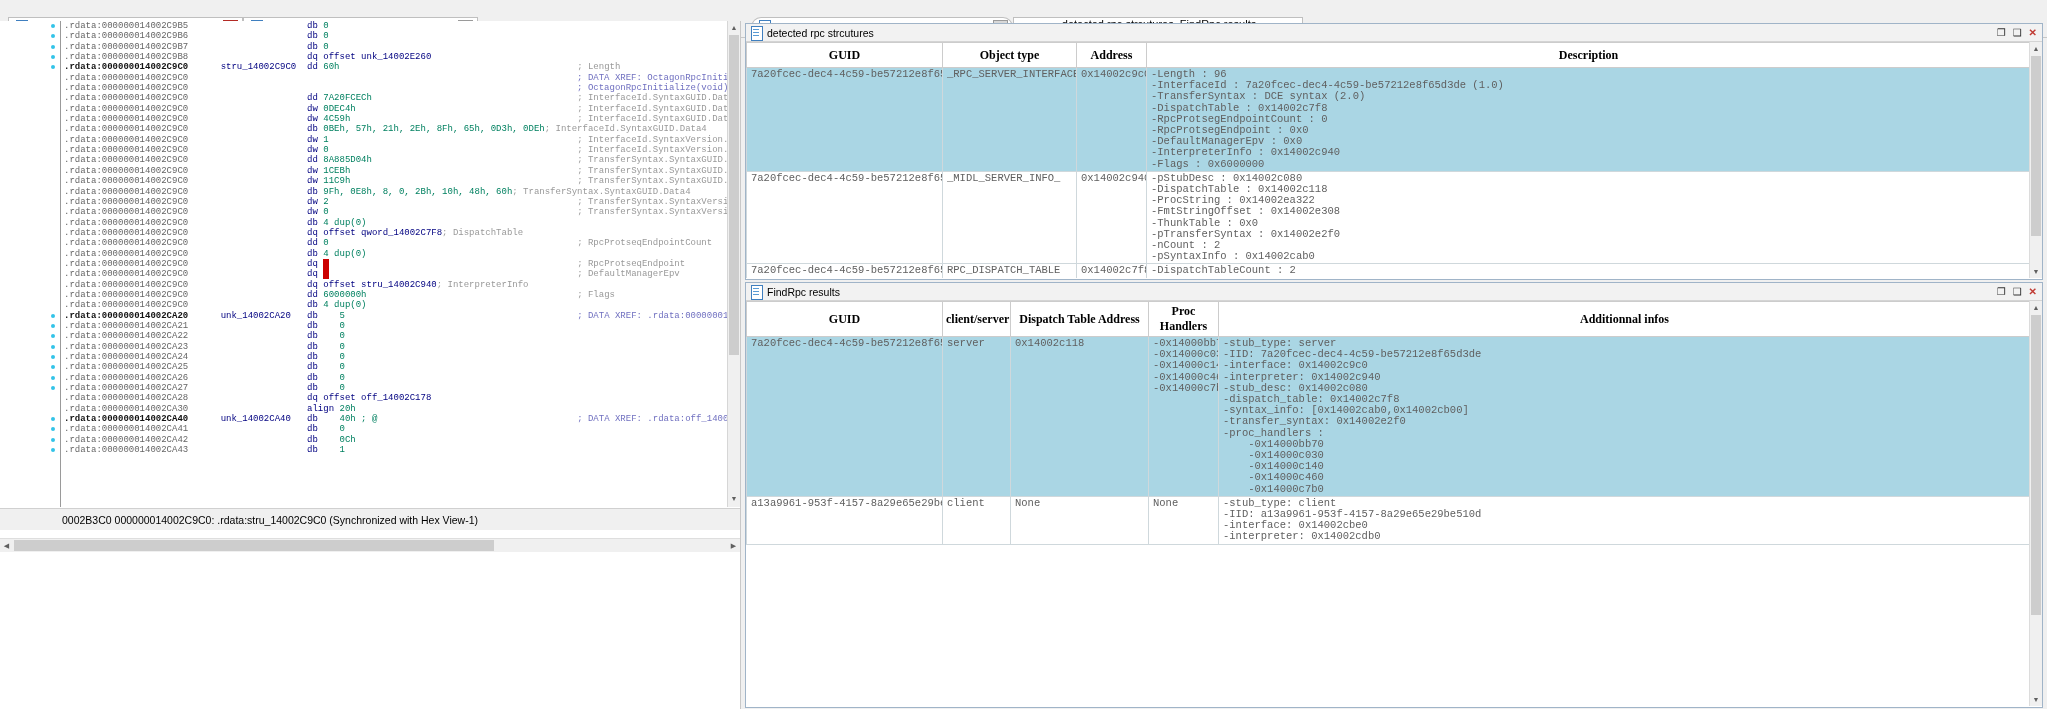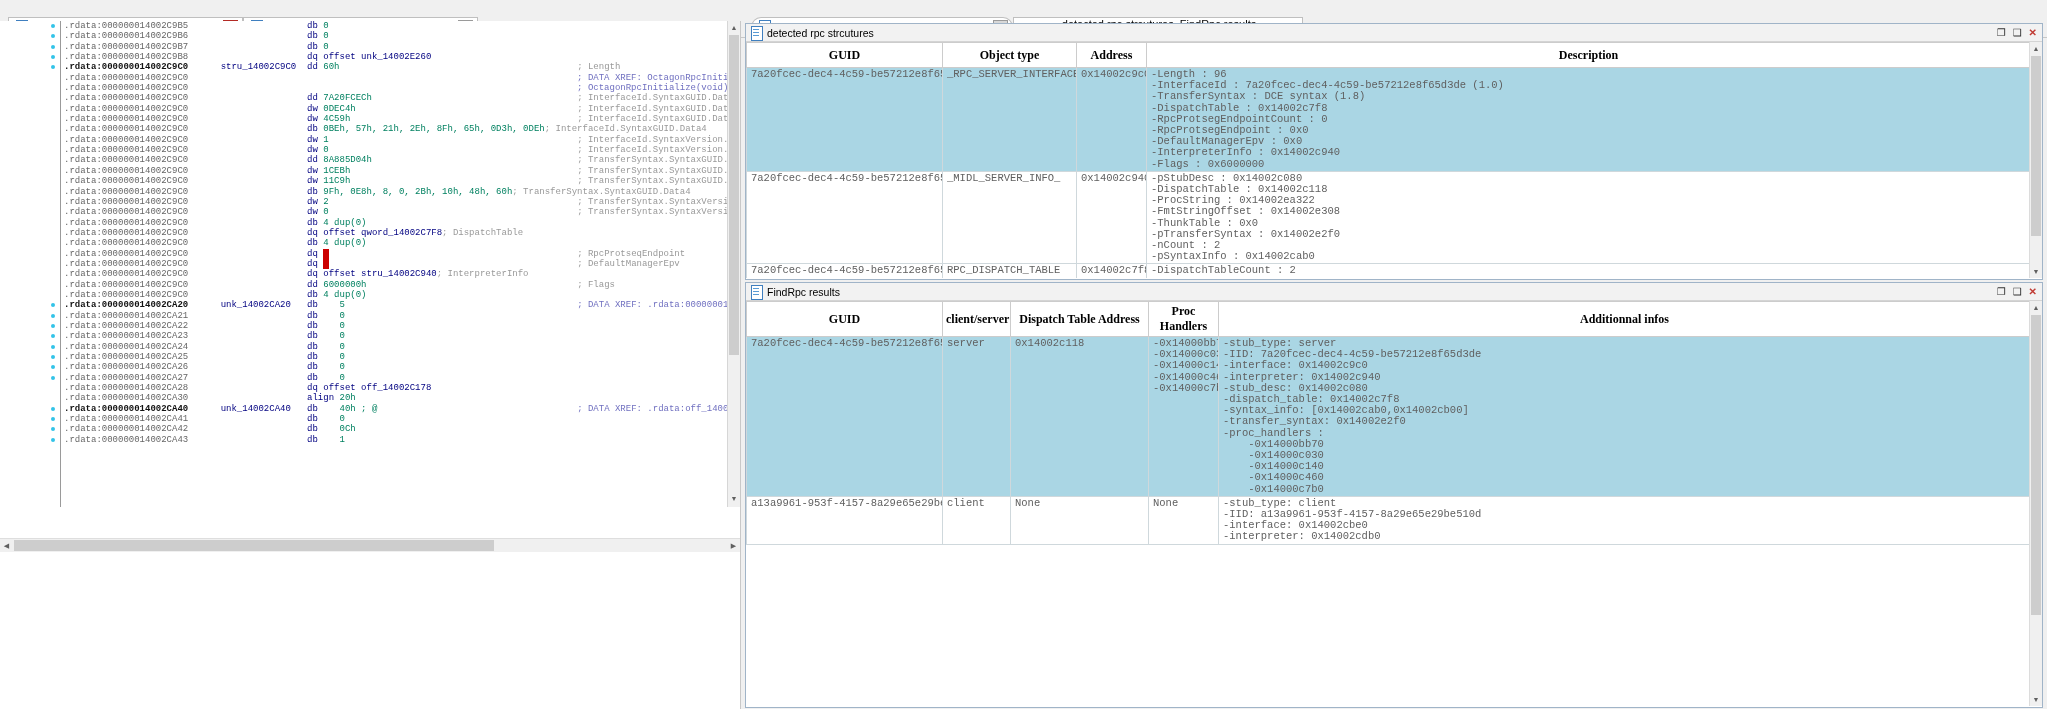--- a/index.html
+++ b/index.html
@@ -205,20 +205,21 @@
           <div class="dis-row"><div class="dis-text"><span class="c-addr">.rdata:000000014002C9C0      </span><span class="c-name">                </span><span class="c-kw">dw</span> <span class="c-num">1</span>                                              <span class="c-cmt">; InterfaceId.SyntaxVersion.MajorVersion</span></div></div>
           <div class="dis-row"><div class="dis-text"><span class="c-addr">.rdata:000000014002C9C0      </span><span class="c-name">                </span><span class="c-kw">dw</span> <span class="c-num">0</span>                                              <span class="c-cmt">; InterfaceId.SyntaxVersion.MinorVersion</span></div></div>
           <div class="dis-row"><div class="dis-text"><span class="c-addr">.rdata:000000014002C9C0      </span><span class="c-name">                </span><span class="c-kw">dd</span> <span class="c-num">8A885D04h</span>                                      <span class="c-cmt">; TransferSyntax.SyntaxGUID.Data1</span></div></div>
           <div class="dis-row"><div class="dis-text"><span class="c-addr">.rdata:000000014002C9C0      </span><span class="c-name">                </span><span class="c-kw">dw</span> <span class="c-num">1CEBh</span>                                          <span class="c-cmt">; TransferSyntax.SyntaxGUID.Data2</span></div></div>
           <div class="dis-row"><div class="dis-text"><span class="c-addr">.rdata:000000014002C9C0      </span><span class="c-name">                </span><span class="c-kw">dw</span> <span class="c-num">11C9h</span>                                          <span class="c-cmt">; TransferSyntax.SyntaxGUID.Data3</span></div></div>
           <div class="dis-row"><div class="dis-text"><span class="c-addr">.rdata:000000014002C9C0      </span><span class="c-name">                </span><span class="c-kw">db</span> <span class="c-num">9Fh, 0E8h, 8, 0, 2Bh, 10h, 48h, 60h</span><span class="c-cmt">; TransferSyntax.SyntaxGUID.Data4</span></div></div>
           <div class="dis-row"><div class="dis-text"><span class="c-addr">.rdata:000000014002C9C0      </span><span class="c-name">                </span><span class="c-kw">dw</span> <span class="c-num">2</span>                                              <span class="c-cmt">; TransferSyntax.SyntaxVersion.MajorVersion</span></div></div>
           <div class="dis-row"><div class="dis-text"><span class="c-addr">.rdata:000000014002C9C0      </span><span class="c-name">                </span><span class="c-kw">dw</span> <span class="c-num">0</span>                                              <span class="c-cmt">; TransferSyntax.SyntaxVersion.MinorVersion</span></div></div>
           <div class="dis-row"><div class="dis-text"><span class="c-addr">.rdata:000000014002C9C0      </span><span class="c-name">                </span><span class="c-kw">db</span> <span class="c-num">4 dup(0)</span>                                       </div></div>
           <div class="dis-row"><div class="dis-text"><span class="c-addr">.rdata:000000014002C9C0      </span><span class="c-name">                </span><span class="c-kw">dq</span> <span class="c-off">offset qword_14002C7F8</span><span class="c-cmt">; DispatchTable</span></div></div>
+          <div class="dis-row"><div class="dis-text"><span class="c-addr">.rdata:000000014002C9C0      </span><span class="c-name">                </span><span class="c-kw">dd</span> <span class="c-num">0</span>                                              <span class="c-cmt">; RpcProtseqEndpointCount</span></div></div>
           <div class="dis-row"><div class="dis-text"><span class="c-addr">.rdata:000000014002C9C0      </span><span class="c-name">                </span><span class="c-kw">db</span> <span class="c-num">4 dup(0)</span>                                       </div></div>
           <div class="dis-row"><div class="dis-text"><span class="c-addr">.rdata:000000014002C9C0      </span><span class="c-name">                </span><span class="c-kw">dq</span> <span class="cursor-hl">0</span>                                              <span class="c-cmt">; RpcProtseqEndpoint</span></div></div>
           <div class="dis-row"><div class="dis-text"><span class="c-addr">.rdata:000000014002C9C0      </span><span class="c-name">                </span><span class="c-kw">dq</span> <span class="cursor-hl">0</span>                                              <span class="c-cmt">; DefaultManagerEpv</span></div></div>
           <div class="dis-row"><div class="dis-text"><span class="c-addr">.rdata:000000014002C9C0      </span><span class="c-name">                </span><span class="c-kw">dq</span> <span class="c-off">offset stru_14002C940</span><span class="c-cmt">; InterpreterInfo</span></div></div>
           <div class="dis-row"><div class="dis-text"><span class="c-addr">.rdata:000000014002C9C0      </span><span class="c-name">                </span><span class="c-kw">dd</span> <span class="c-num">6000000h</span>                                       <span class="c-cmt">; Flags</span></div></div>
           <div class="dis-row"><div class="dis-text"><span class="c-addr">.rdata:000000014002C9C0      </span><span class="c-name">                </span><span class="c-kw">db</span> <span class="c-num">4 dup(0)</span>                                       </div></div>
           <div class="dis-row"><div class="gutter-dot"></div><div class="dis-text"><span class="c-addr-b">.rdata:000000014002CA20      </span><span class="c-name">unk_14002CA20   </span><span class="c-kw">db</span>    <span class="c-num">5</span>                                           <span class="c-xref">; DATA XREF: .rdata:000000014002C800↓o</span></div></div>
           <div class="dis-row"><div class="gutter-dot"></div><div class="dis-text"><span class="c-addr">.rdata:000000014002CA21      </span><span class="c-name">                </span><span class="c-kw">db</span>    <span class="c-num">0</span>                                           </div></div>
           <div class="dis-row"><div class="gutter-dot"></div><div class="dis-text"><span class="c-addr">.rdata:000000014002CA22      </span><span class="c-name">                </span><span class="c-kw">db</span>    <span class="c-num">0</span>                                           </div></div>
           <div class="dis-row"><div class="gutter-dot"></div><div class="dis-text"><span class="c-addr">.rdata:000000014002CA23      </span><span class="c-name">                </span><span class="c-kw">db</span>    <span class="c-num">0</span>                                           </div></div>
@@ -234,20 +235,23 @@
           <div class="dis-row"><div class="gutter-dot"></div><div class="dis-text"><span class="c-addr">.rdata:000000014002CA43      </span><span class="c-name">                </span><span class="c-kw">db</span>    <span class="c-num">1</span>                                           </div></div>
         </div>
     </div>
 
     <div id="disasm-vscroll">
       <div class="sb-arrow" style="top:1px;">▲</div>
       <div class="thumb" style="top:14px; height:320px;"></div>
       <div class="sb-arrow" style="top:472px;">▼</div>
     </div>
 
+    <div id="ida-status">
+      <span>0002B3C0 000000014002C9C0: .rdata:stru_14002C9C0 (Synchronized with Hex View-1)</span>
+    </div>
 
     <div id="ida-hscroll">
       <div class="hsb-arrow" style="left:1px;">◀</div>
       <div class="thumb" style="left:14px; width:480px;"></div>
       <div class="hsb-arrow" style="right:1px;">▶</div>
     </div>
   </div>
 
   <div id="right-area">
 
@@ -299,21 +303,21 @@
                 <th>Description</th>
               </tr>
             </thead>
           <tbody id="rpc-body">
               <tr class="sel">
                 <td>7a20fcec-dec4-4c59-be57212e8f65d3de</td>
                 <td>_RPC_SERVER_INTERFACE</td>
                 <td>0x14002c9c0</td>
                 <td>-Length : 96
 -InterfaceId : 7a20fcec-dec4-4c59-be57212e8f65d3de (1.0)
--TransferSyntax : DCE syntax (1.8)
+-TransferSyntax : DCE syntax (2.0)
 -DispatchTable : 0x14002c7f8
 -RpcProtsegEndpointCount : 0
 -RpcProtsegEndpoint : 0x0
 -DefaultManagerEpv : 0x0
 -InterpreterInfo : 0x14002c940
 -Flags : 0x6000000</td>
               </tr>
               <tr class="plain">
                 <td>7a20fcec-dec4-4c59-be57212e8f65d3de</td>
                 <td>_MIDL_SERVER_INFO_</td>

